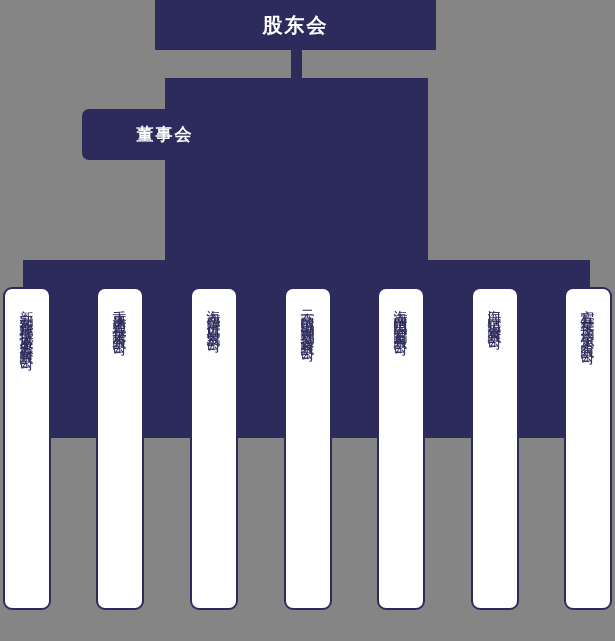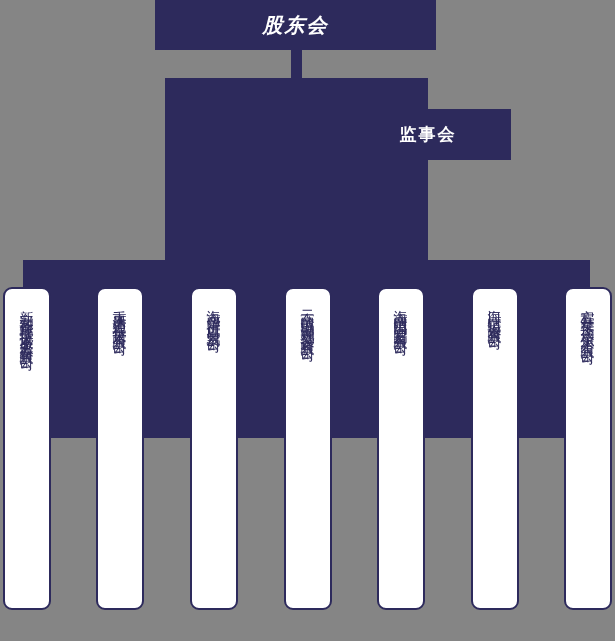--- a/index.html
+++ b/index.html
@@ -24,21 +24,21 @@
     background:var(--navy);
     display:flex;align-items:center;justify-content:center;
   }
   .hlabel{
     color:#ffffff;
     font-weight:bold;
     letter-spacing:2px;
     white-space:nowrap;
   }
   
-  .root{left:155px;top:0;width:281px;height:50px;font-style:italic;}
+  .root{left:155px;top:0;width:281px;height:50px;}
   .root .hlabel{font-size:20px;}
   
   .vconn{left:291px;top:50px;width:11px;height:29px;}
   
   .trunk{left:165px;top:78px;width:263px;height:182px;}
   
   .board{left:82px;top:109px;width:166px;height:51px;border-radius:7px 0 0 7px;}
   .supervisory{left:345px;top:109px;width:166px;height:51px;}
   .board .hlabel,.supervisory .hlabel,.president .hlabel{font-size:17px;}
   
@@ -78,24 +78,24 @@
 
 <div class="canvas">
 
   <div class="node root">
     <span class="hlabel">股东会</span>
   </div>
 
   <div class="shape vconn"></div>
   <div class="shape trunk"></div>
 
+  <div class="node board">
+    <span class="hlabel">董事会</span>
+  </div>
 
-  <div class="node supervisory">
-    <span class="hlabel">监事会</span>
-  </div>
 
 
   <div class="shape bar"></div>
 
   <div class="sub sub1">
     <span class="vlabel">新安洁智能环境技术服务股份有限公司</span>
   </div>
   <div class="sub sub2">
     <span class="vlabel">重庆浩通工程技术有限公司</span>
   </div>

